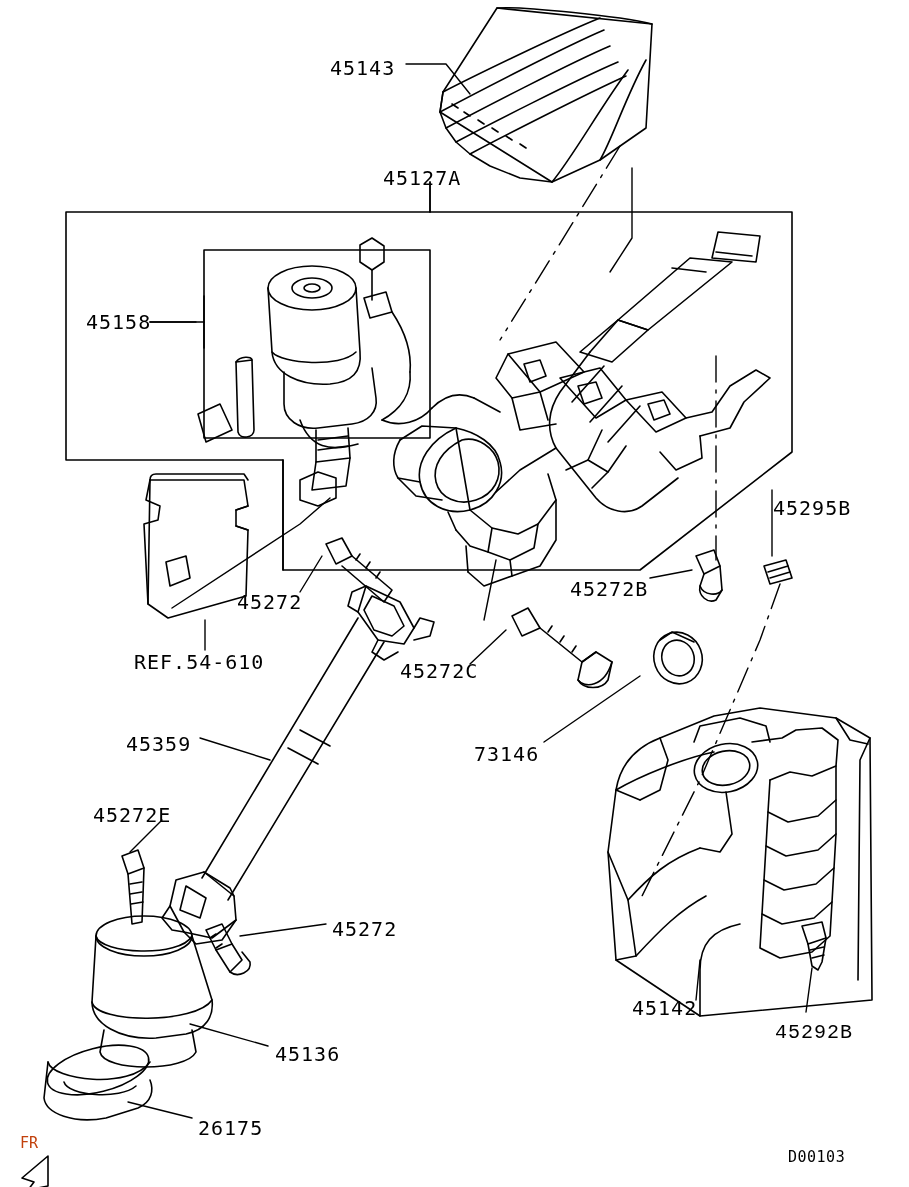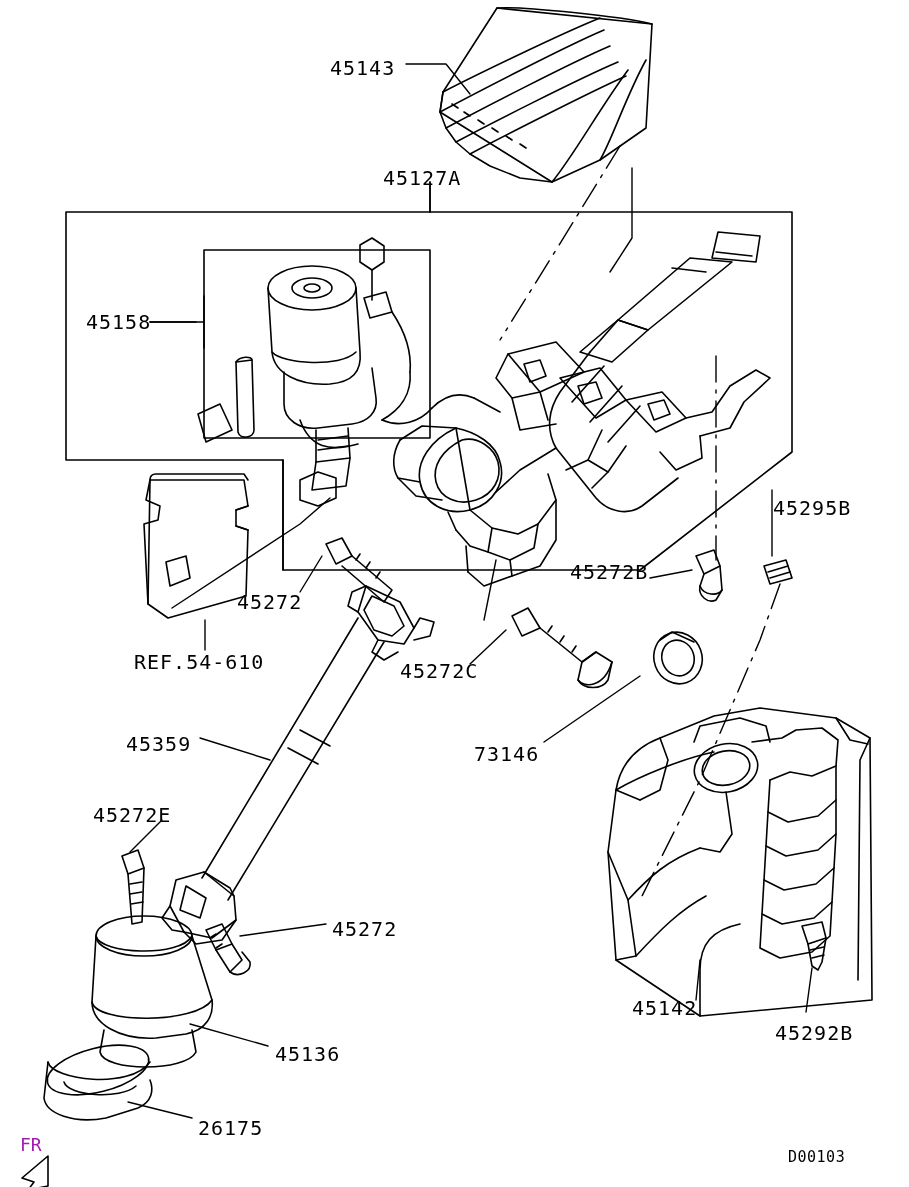--- a/index.html
+++ b/index.html
@@ -29,22 +29,22 @@
     color: #000000;
     white-space: nowrap;
   }
   .lbl.small {
     font-size: 15px;
     letter-spacing: 0.5px;
   }
   .fr-label {
     position: absolute;
     font-family: "DejaVu Sans Mono", monospace;
-    font-size: 18px;
-    color: #a21caf;
+    font-size: 15px;
+    color: #c2410c;
   }
 </style>
 </head>
 <body>
 
 <div id="page">
 
   <svg id="art" viewBox="0 0 909 1187" xmlns="http://www.w3.org/2000/svg">
     <g fill="none" stroke="#000" stroke-width="1.6" stroke-linejoin="round" stroke-linecap="round">
 
@@ -277,29 +277,29 @@
       <g>
         <path d="M48,1156 L22,1178 L34,1182 L28,1190 L48,1186 Z" fill="#fff"></path>
       </g>
     </g>
   </svg>
 
   <div class="lbl" style="left:330px; top:56px;">45143</div>
   <div class="lbl" style="left:383px; top:166px;">45127A</div>
   <div class="lbl" style="left:86px; top:310px;">45158</div>
   <div class="lbl" style="left:773px; top:462px;margin-top:34px;">45295B</div>
-  <div class="lbl" style="left:570px; top:560px;text-align:right;">45272B</div>
+  <div class="lbl" style="left:570px; top:577px;text-align:right;">45272B</div>
   <div class="lbl" style="left:237px; top:590px;">45272</div>
   <div class="lbl" style="left:134px; top:650px;">REF.54-610</div>
   <div class="lbl" style="left:400px; top:659px;">45272C</div>
   <div class="lbl" style="left:474px; top:742px;">73146</div>
   <div class="lbl" style="left:126px; top:732px;">45359</div>
   <div class="lbl" style="left:93px; top:803px;">45272E</div>
   <div class="lbl" style="left:332px; top:917px;">45272</div>
   <div class="lbl" style="left:632px; top:996px;">45142</div>
-  <div class="lbl" style="left:775px; top:1021px;">45292B</div>
+  <div class="lbl" style="left:775px; top:1021px;font-family:Liberation Mono, monospace;">45292B</div>
   <div class="lbl" style="left:275px; top:1042px;">45136</div>
   <div class="lbl" style="left:198px; top:1116px;">26175</div>
 
   <div class="fr-label" style="left:20px; top:1134px;">FR</div>
   <div class="lbl small" style="left:788px; top:1140px;margin-top:8px;">D00103</div>
 
 </div>
 
 </body></html>

